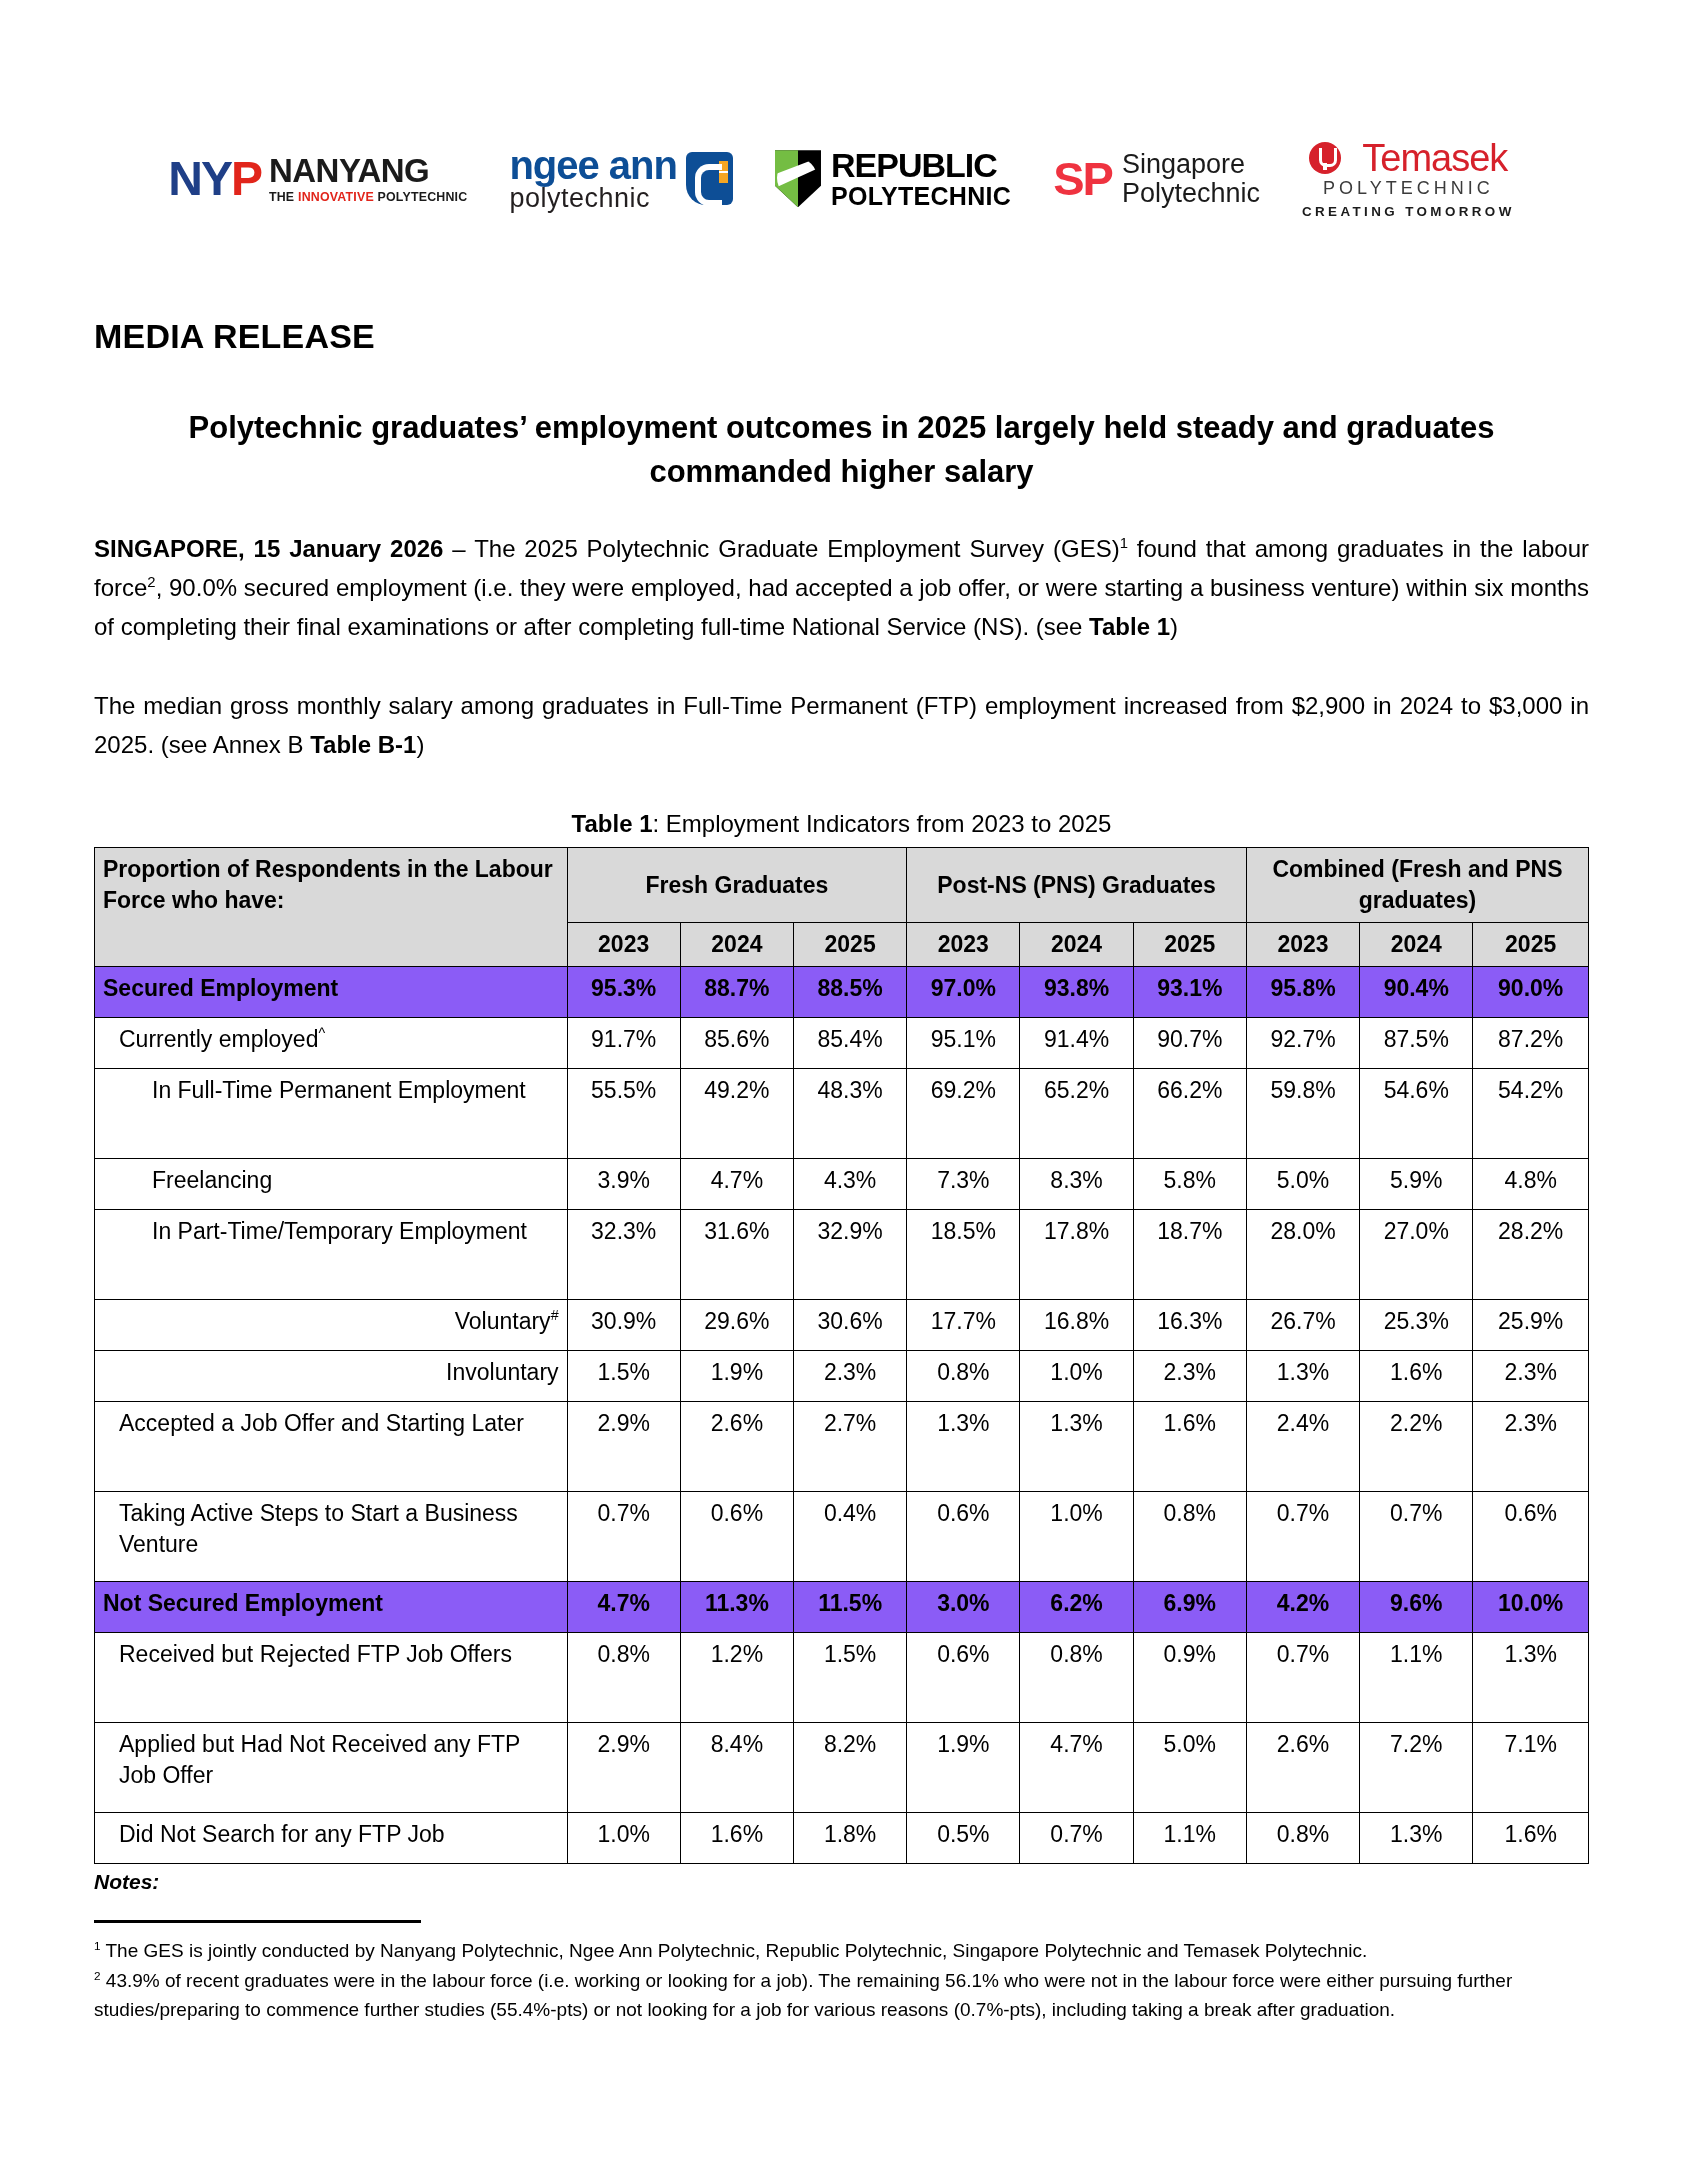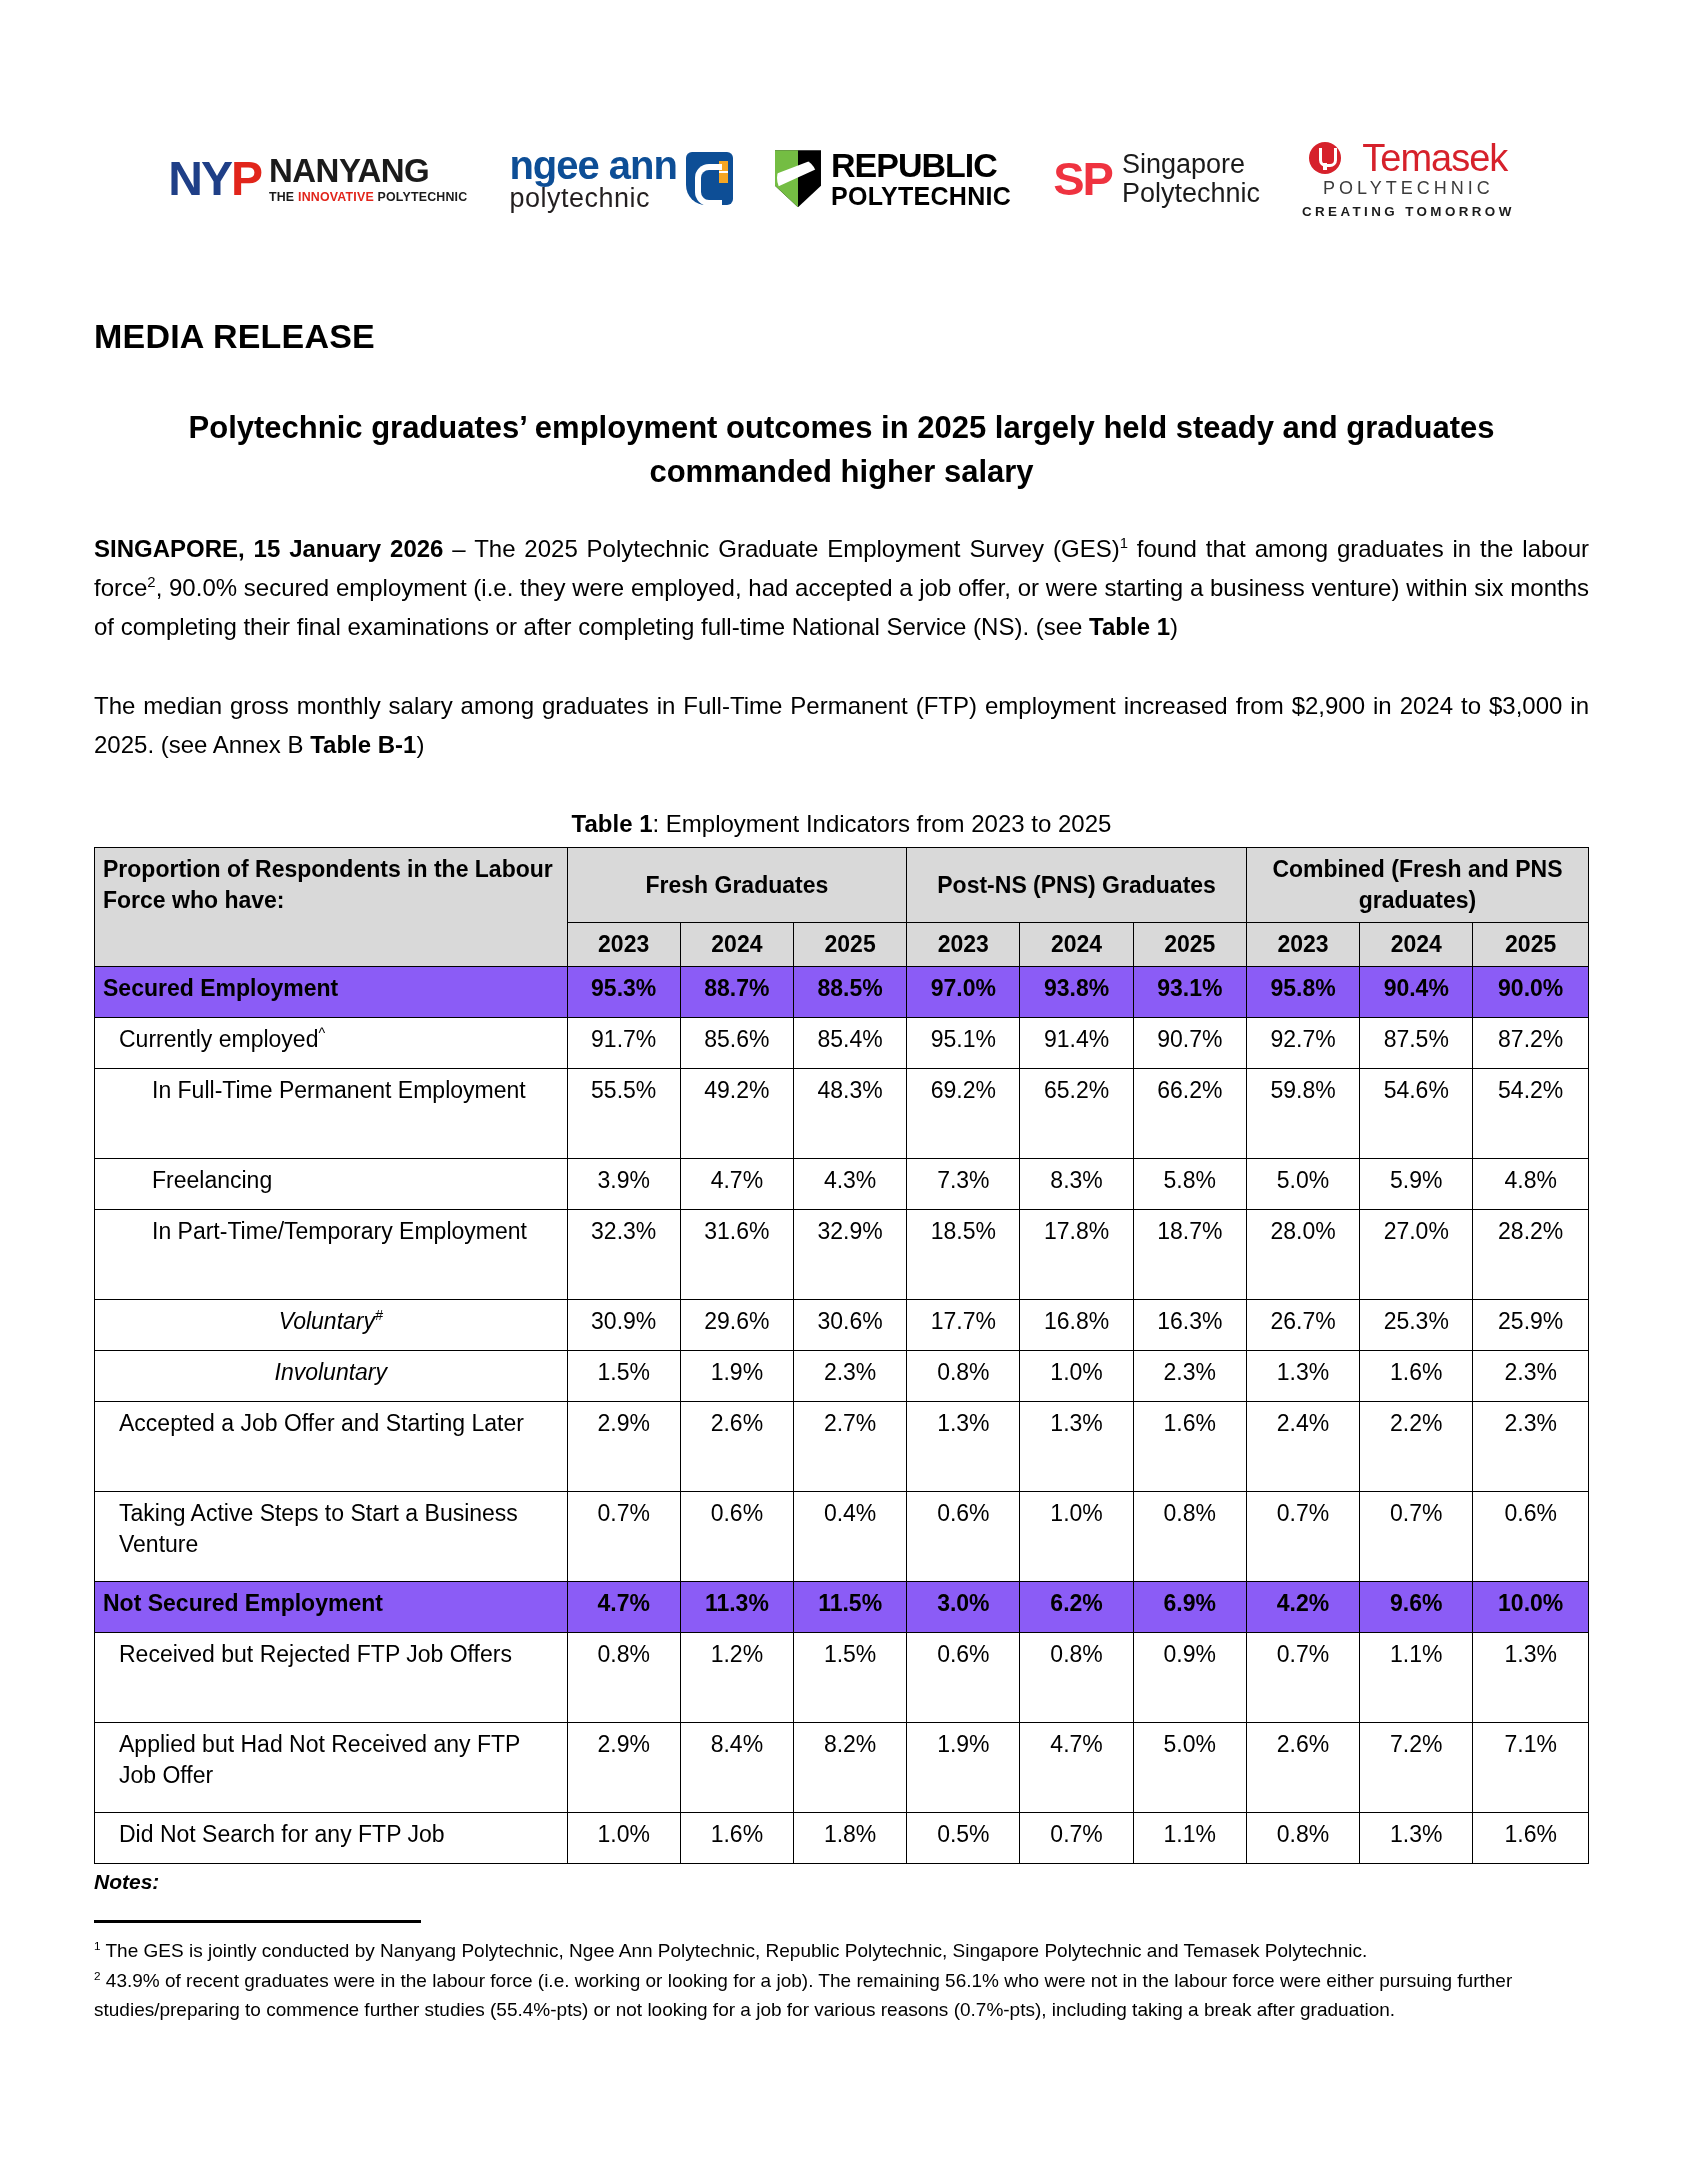--- a/index.html
+++ b/index.html
@@ -121,21 +121,21 @@
   }
   table.t1 thead th{
     background:#d9d9d9; text-align:center; font-weight:bold; vertical-align:middle;
   }
   table.t1 thead th.rowhead{ text-align:left; vertical-align:top; }
   .num{ text-align:center; vertical-align:top; }
   tr.hl td{ background:#8b5cf6; font-weight:bold; }
   td.lbl{ text-align:left; }
   td.lbl.i1{ padding-left:24px; }
   td.lbl.i2{ padding-left:57px; }
-  td.lbl.ctr{ text-align:center; font-style:italic; padding-left:8px; }
+  td.lbl.ctr{ text-align:right; padding-left:8px; }
   tr.tall td{ height:77px; }
   tr.short td{ height:38px; }
 
   
   .notes{ font-size:21px; font-style:italic; font-weight:bold; margin-top:6px; }
   .rule{ width:327px; height:3px; background:#000; margin:26px 0 14px 0; }
   .fn{ font-size:19px; line-height:1.5; }
   .fn p{ margin:0 0 2px 0; }
 </style>
 </head>

